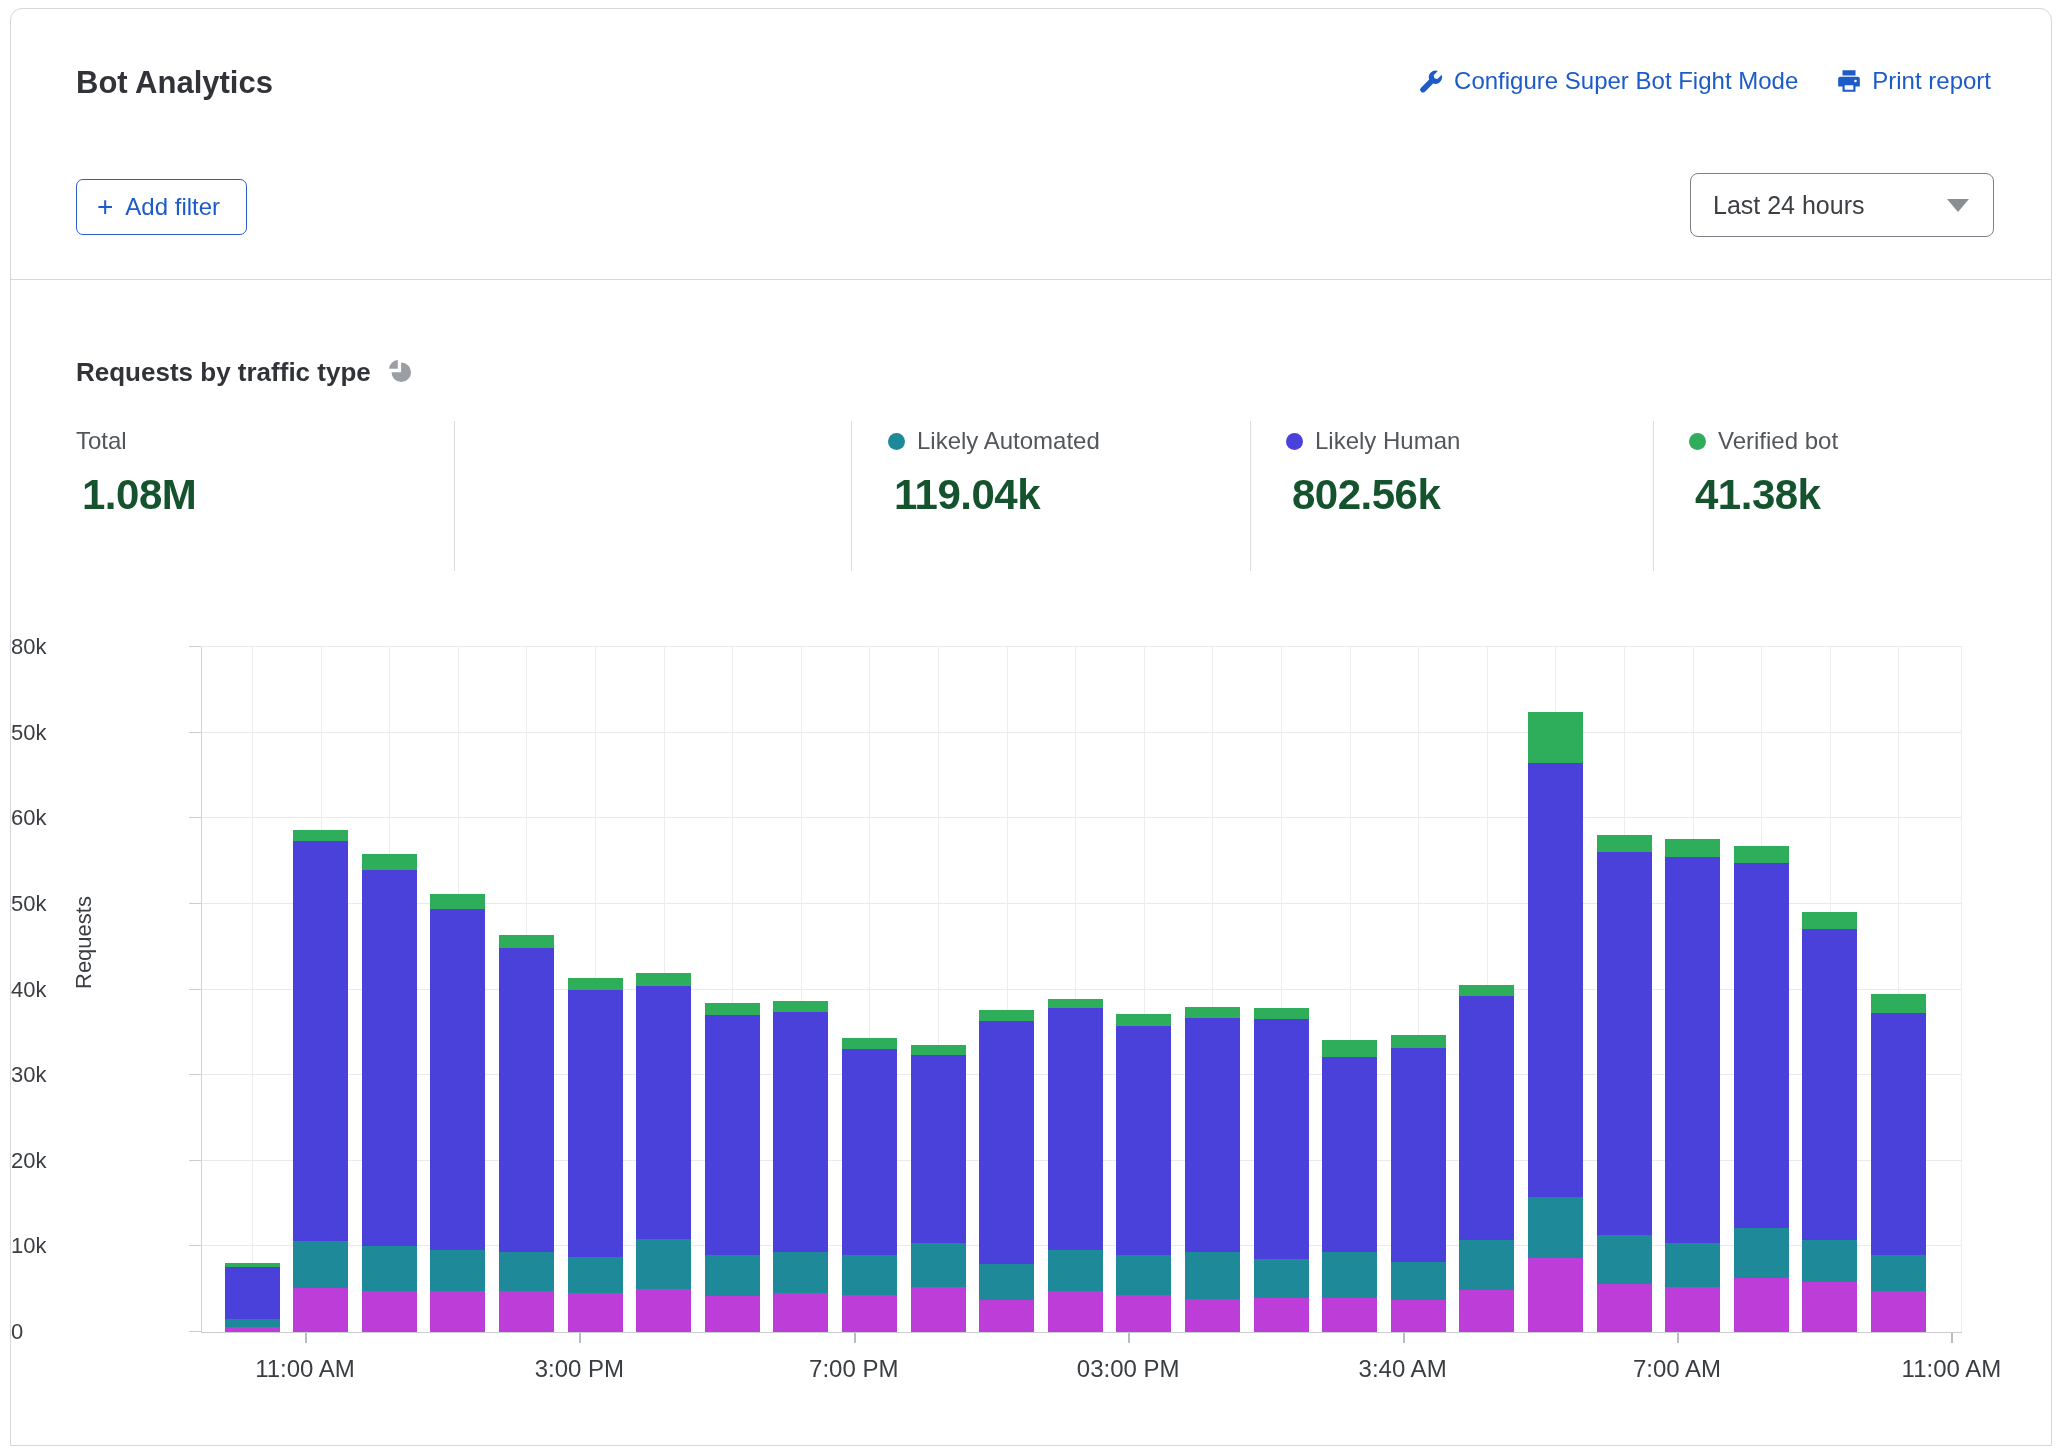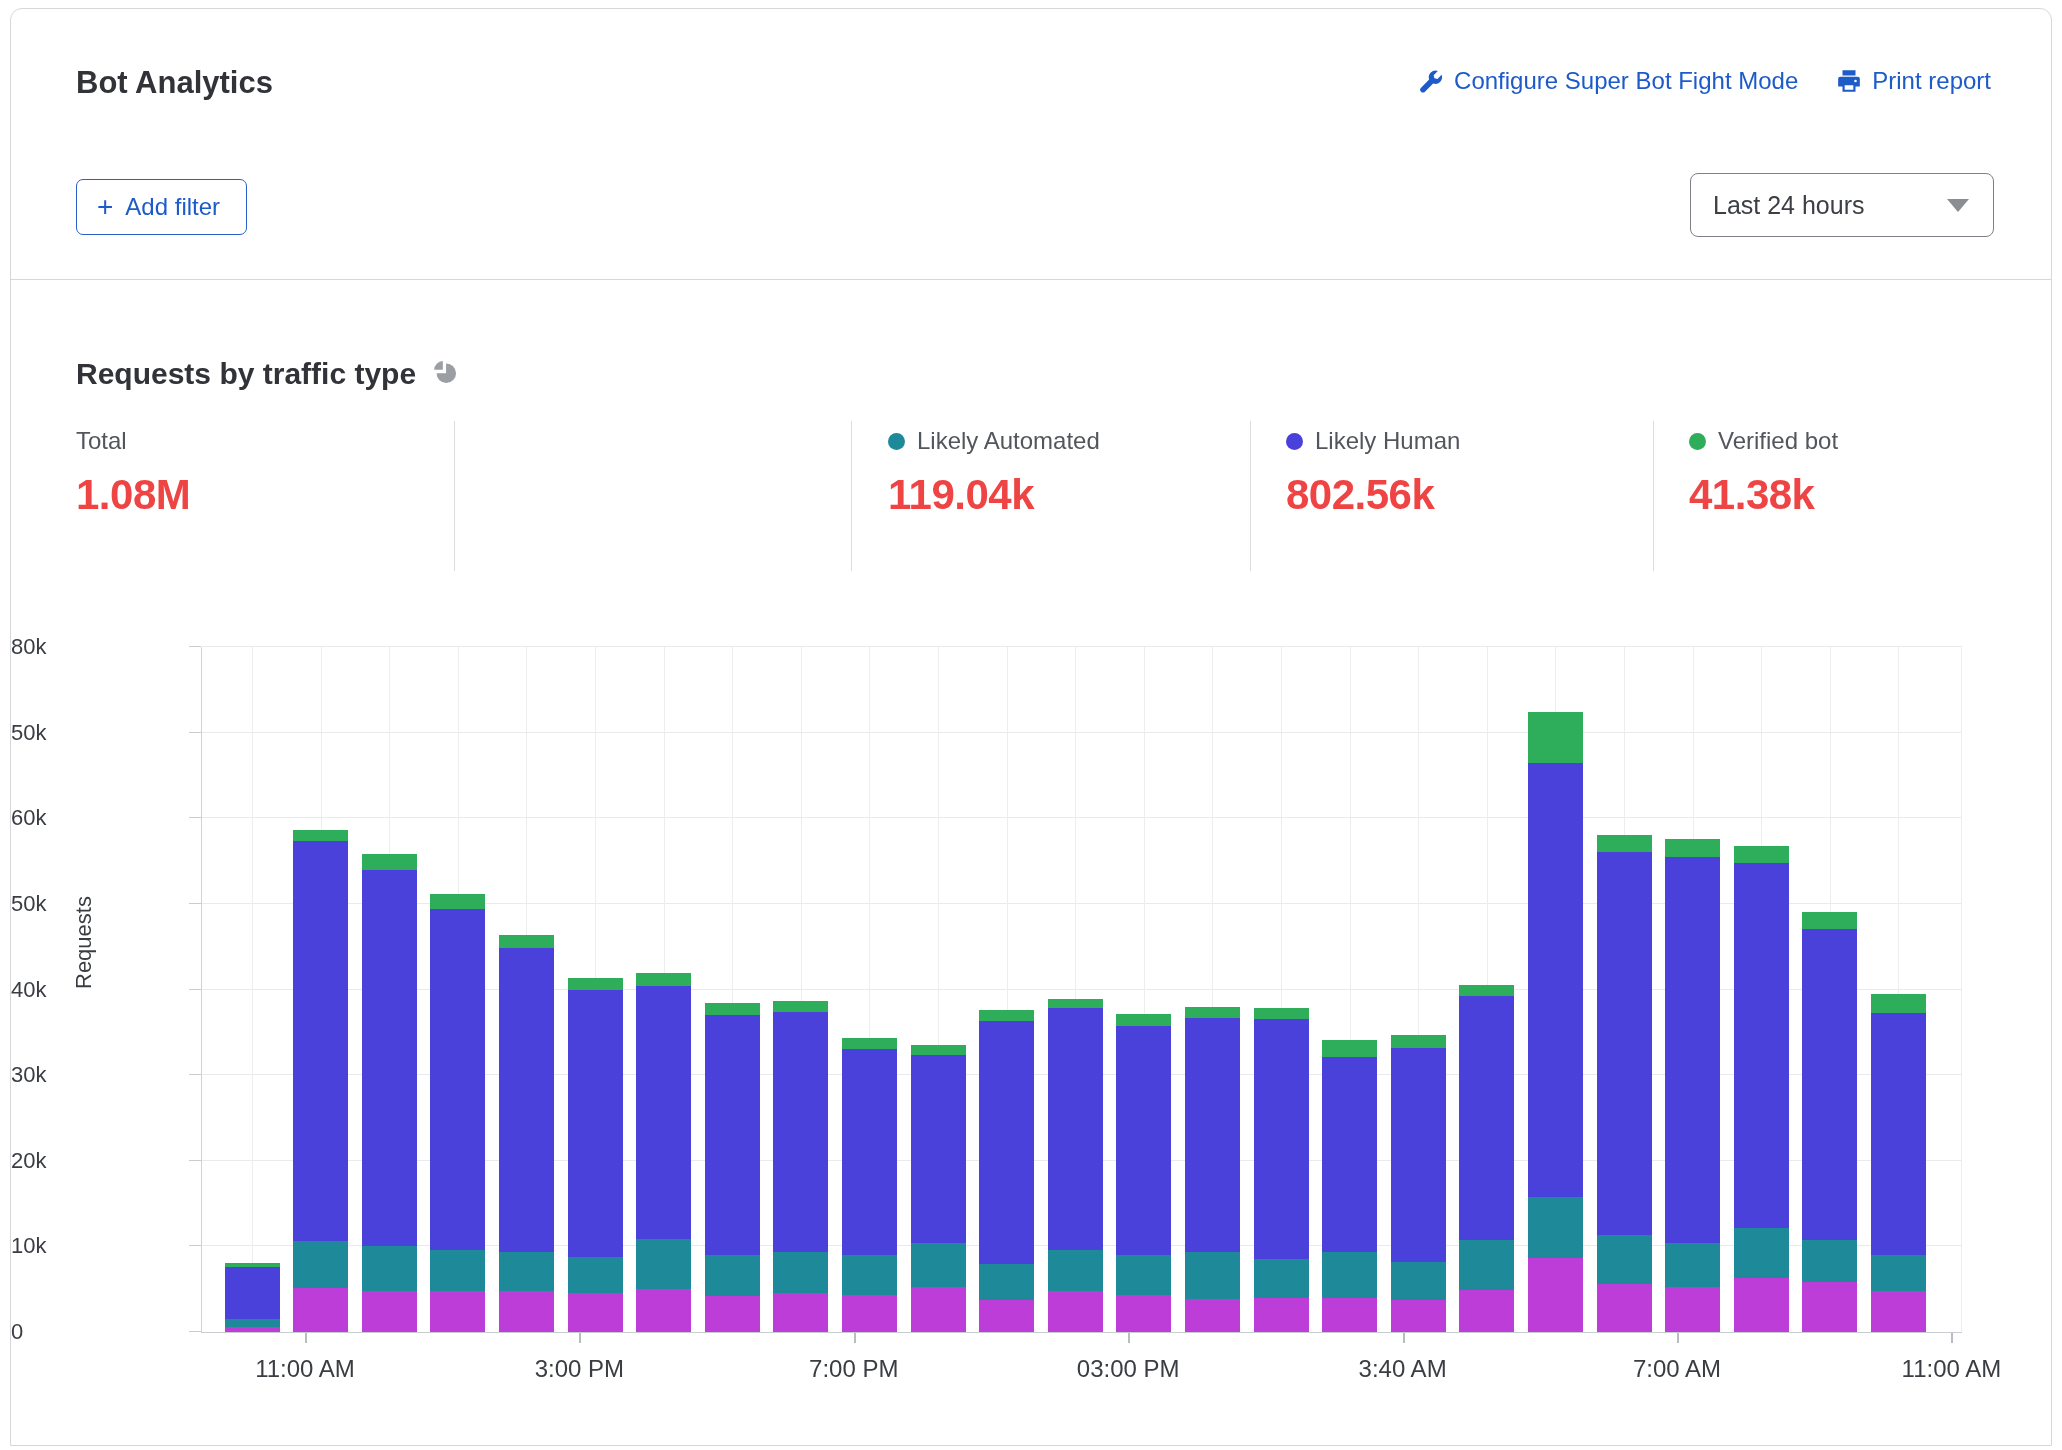--- a/index.html
+++ b/index.html
@@ -17,25 +17,25 @@
         font-size:24px;padding:13px 26px 13px 20px;cursor:pointer;font-family:inherit;}
   .plus{font-size:28px;line-height:20px;font-weight:400;}
   .dropdown{position:absolute;right:57px;top:164px;width:304px;height:64px;border:1.5px solid #7d8087;
         border-radius:8px;display:flex;align-items:center;justify-content:space-between;
         padding:0 24px 0 22px;box-sizing:border-box;font-size:25px;color:#3c3f44;cursor:pointer;background:#fff;}
   .caret{width:0;height:0;border-left:11px solid transparent;border-right:11px solid transparent;
         border-top:13px solid #8a8d92;}
   .hdr-divider{position:absolute;left:0;right:0;top:270px;border-top:1px solid #d6d7da;}
   
   .sec-title-row{position:absolute;left:65px;top:348px;display:flex;align-items:center;gap:16px;}
-  .sec-title{font-size:30px;font-weight:700;color:#313338;}
+  .sec-title{font-size:26px;font-weight:700;color:#313338;}
   .stat{position:absolute;top:418px;}
   .stat-label-row{display:flex;align-items:center;gap:12px;font-size:24px;color:#53565c;}
   .dot{width:17px;height:17px;border-radius:50%;display:inline-block;}
-  .stat-value{margin-top:16px;font-size:42px;font-weight:700;color:#ef4444;letter-spacing:-0.5px;}
+  .stat-value{margin-top:16px;font-size:42px;font-weight:700;color:#14532d;letter-spacing:-0.5px;margin-left:6px;}
   .stat-divider{position:absolute;top:412px;height:150px;border-left:1px solid #dcdde0;}
   
   .y-axis-title{position:absolute;left:60px;top:980px;transform:rotate(-90deg);transform-origin:left top;
         font-size:22px;color:#3a3d42;}
   .y-ticks{position:absolute;left:0;top:638px;width:178px;height:685px;}
   .y-tick-label{position:absolute;right:0;width:100%;text-align:left;font-size:22px;color:#3a3d42;line-height:24px;}
   .chart-plot{position:absolute;left:190px;top:638px;width:1760px;height:685px;
         border-left:1px solid #d0d2d6;border-bottom:1px solid #c9ccd1;box-sizing:content-box;}
   .hgrid{position:absolute;left:0;width:100%;height:1px;background:#e9eaec;}
   .vgrid{position:absolute;top:0;height:100%;width:1px;background:#ededef;}

